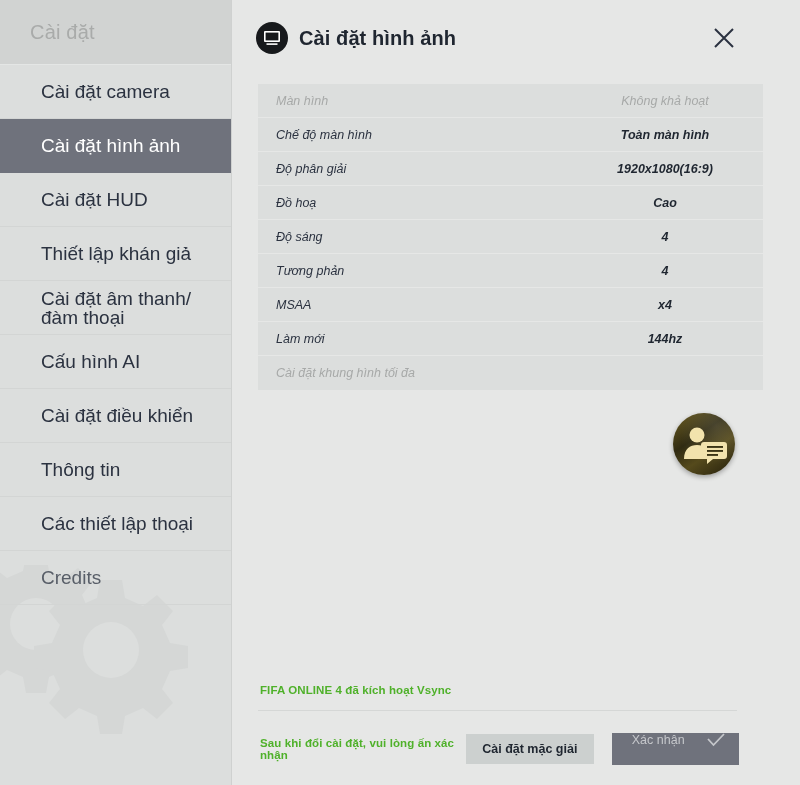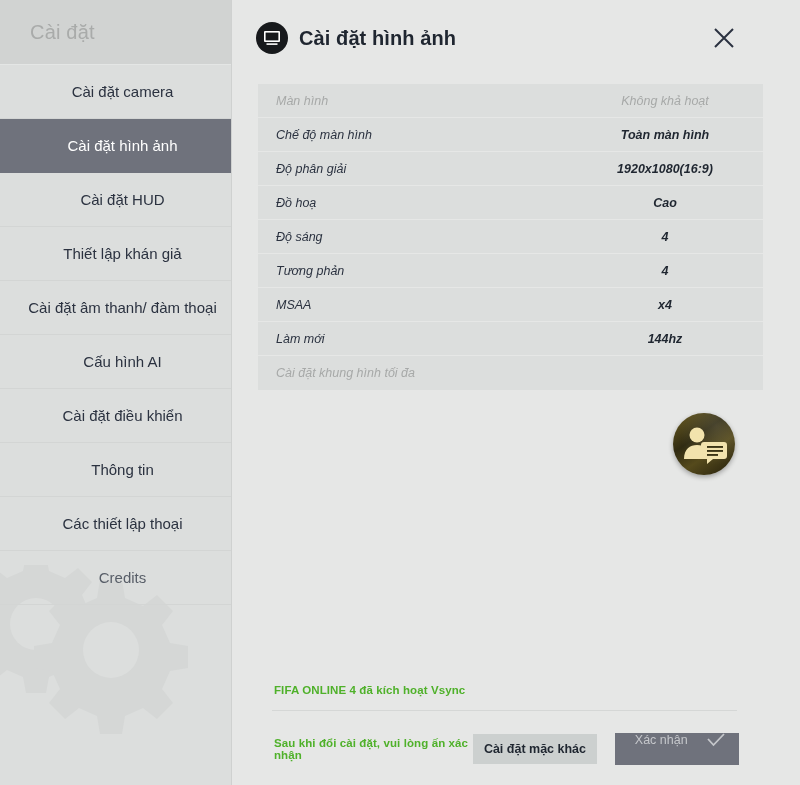--- a/index.html
+++ b/index.html
@@ -67,27 +67,26 @@
   .sidebar-list {
     position: relative;
     z-index: 2;
   }
 
   .sidebar-item {
     position: relative;
     height: 54px;
     display: flex;
     align-items: center;
-    padding-left: 14px;
-    font-size: 15px;
+    padding-left: 41px;
+    font-size: 19px;
     color: #2b3240;
     border-bottom: 1px solid #d3d5d4;
     background: transparent;
     cursor: pointer;
-    justify-content: center;
   }
 
   .sidebar-item.active {
     background: #6f727c;
     border-bottom: 1px solid #6f727c;
   }
 
   .sidebar-item.active .sidebar-item-label {
     color: #ffffff;
   }
@@ -206,21 +205,21 @@
       radial-gradient(circle at 70% 20%, rgba(255,255,255,.12), rgba(0,0,0,0) 60%),
       linear-gradient(145deg, #6b5c1f 0%, #302b12 38%, #554a1c 62%, #241f0d 100%);
     box-shadow: 0 2px 5px rgba(0,0,0,.32);
   }
 
   .support-fab svg { display: block; }
 
   
   .footer {
     position: absolute;
-    left: 14px;
+    left: 0;
     right: 0;
     bottom: 0;
     padding: 0 24px 20px 24px;
   }
 
   .vsync-note {
     font-size: 11.5px;
     font-weight: bold;
     color: #4fb12a;
     padding: 0 0 14px 4px;
@@ -412,21 +411,21 @@
           <rect x="34" y="41" width="11" height="1.9"></rect>
         </g>
       </svg>
     </button>
 
     <footer class="footer">
       <div class="vsync-note">FIFA ONLINE 4 đã kích hoạt Vsync</div>
       <div class="footer-divider"></div>
       <div class="footer-actions">
         <div class="confirm-note">Sau khi đổi cài đặt, vui lòng ấn xác nhận</div>
-        <button class="btn btn-default">Cài đặt mặc khác</button>
+        <button class="btn btn-default">Cài đặt mặc giải</button>
         <button class="btn btn-confirm">
           <span>Xác nhận</span>
           <svg class="check" width="18" height="14" viewBox="0 0 18 14" xmlns="http://www.w3.org/2000/svg" aria-hidden="true">
             <path d="M1 6 L6.5 12 L17 1" stroke="#c5c7cb" stroke-width="1.8" fill="none"></path>
           </svg>
         </button>
       </div>
     </footer>
 
   </section>

